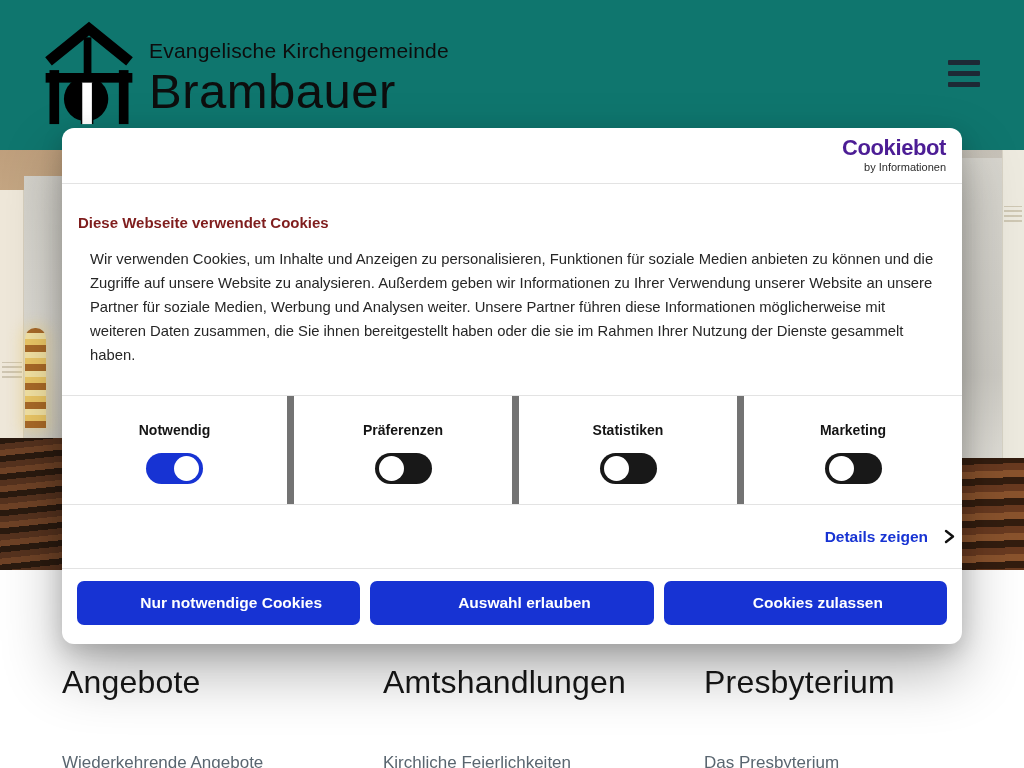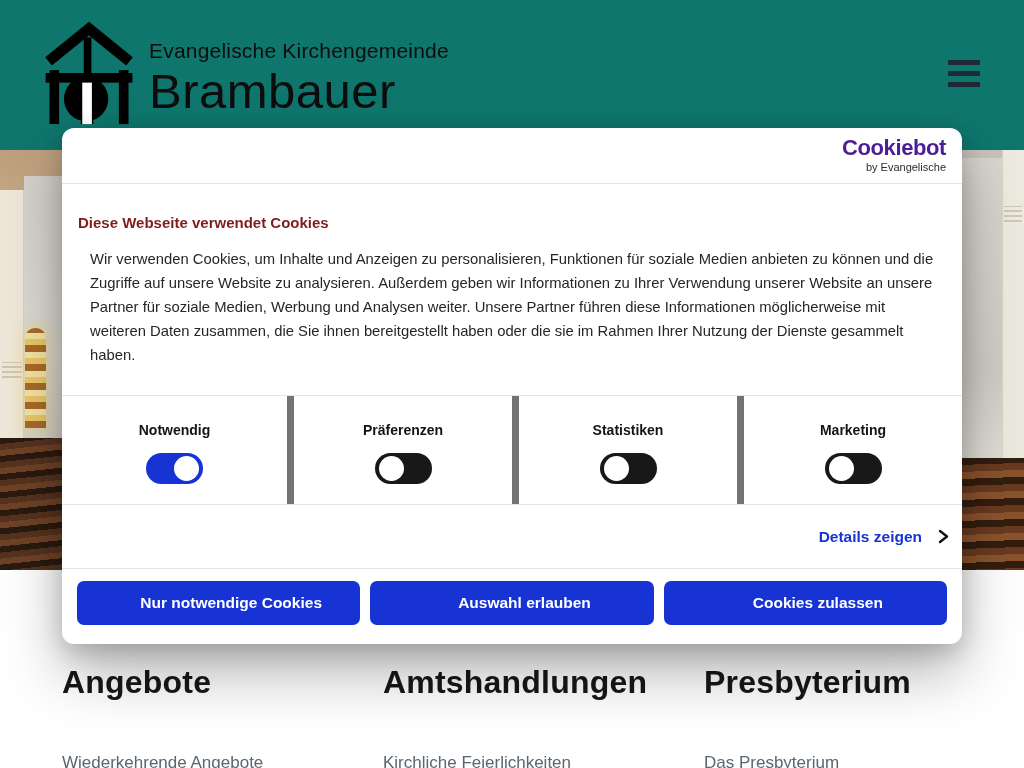--- a/index.html
+++ b/index.html
@@ -52,32 +52,32 @@
   .cm-title{margin:30px 16px 0;font-size:15px;font-weight:bold;color:#7f1d1d;}
   .cm-desc{margin:16px 28px 0;font-size:14.8px;line-height:24px;color:#262626;}
   .cm-table{margin-top:28px;display:grid;grid-template-columns:repeat(4,1fr);border-top:1px solid #e3e3e3;border-bottom:1px solid #e3e3e3;height:110px;}
   .cm-cell{text-align:center;padding-top:26px;}
   .cm-cell + .cm-cell{border-left:7px solid #737373;}
   .cm-cat-label{font-size:14px;font-weight:bold;color:#141414;}
   .toggle{margin:15px auto 0;width:57px;height:31px;border-radius:17px;background:var(--toggle-off);position:relative;cursor:pointer;}
   .toggle .knob{position:absolute;top:3px;left:4px;width:25px;height:25px;border-radius:50%;background:#fff;}
   .toggle.on{background:var(--accent);}
   .toggle.on .knob{left:auto;right:4px;}
-  .cm-details{height:64px;border-bottom:1px solid #e3e3e3;display:flex;align-items:center;justify-content:flex-end;gap:15px;padding-right:12px;cursor:pointer;}
+  .cm-details{height:64px;border-bottom:1px solid #e3e3e3;display:flex;align-items:center;justify-content:flex-end;gap:15px;padding-right:6px;cursor:pointer;}
   .cm-details-label{font-size:15.5px;font-weight:bold;color:var(--accent);}
   .chevron{display:flex;align-items:center;}
   .cm-buttons{display:flex;gap:10px;padding:12px 15px 0;}
   .cm-btn{flex:1;height:44px;background:var(--accent);border:none;border-radius:7px;color:#fff;
     font-family:"Liberation Sans",sans-serif;font-size:15.5px;font-weight:bold;cursor:pointer;padding-left:31px;}
 
   
   .content{position:absolute;top:570px;left:0;width:1024px;height:198px;background:#fff;z-index:1;}
   .cols{position:absolute;left:62px;top:93px;display:grid;grid-template-columns:repeat(3,258px);column-gap:63px;}
   .col{position:relative;height:110px;}
-  .col h2{margin:0;font-size:32px;line-height:39px;font-weight:bold;color:#171717;letter-spacing:.2px;}
+  .col h2{margin:0;font-size:32px;line-height:39px;font-weight:normal;color:#171717;letter-spacing:.2px;}
   .teaser{position:absolute;top:90px;left:0;font-size:17px;color:#5a6670;white-space:nowrap;}
 </style>
 </head>
 <body>
 
 <header class="site-header">
   <a class="logo">
     <span>
       <svg viewBox="0 0 90 110" xmlns="http://www.w3.org/2000/svg">
         <path d="M3 43 L45 9 L87 43" fill="none" stroke="#000" stroke-width="11"></path>
@@ -132,21 +132,21 @@
       <h2>Presbyterium</h2>
       <div class="teaser">Das Presbyterium</div>
     </div>
   </div>
 </section>
 
 <div class="cookie-modal" role="dialog">
   <div class="cm-header">
     <div class="cb-brand">
       <div class="cb-name">Cookiebot</div>
-      <div class="cb-by">by Evangelische</div>
+      <div class="cb-by">by Informationen</div>
     </div>
   </div>
 
   <div class="cm-title">Diese Webseite verwendet Cookies</div>
   <p class="cm-desc">Wir verwenden Cookies, um Inhalte und Anzeigen zu personalisieren, Funktionen für soziale Medien anbieten zu können und die Zugriffe auf unsere Website zu analysieren. Außerdem geben wir Informationen zu Ihrer Verwendung unserer Website an unsere Partner für soziale Medien, Werbung und Analysen weiter. Unsere Partner führen diese Informationen möglicherweise mit weiteren Daten zusammen, die Sie ihnen bereitgestellt haben oder die sie im Rahmen Ihrer Nutzung der Dienste gesammelt haben.</p>
 
   <div class="cm-table">
     <div class="cm-cell">
       <div class="cm-cat-label">Notwendig</div>
       <div class="toggle on">

